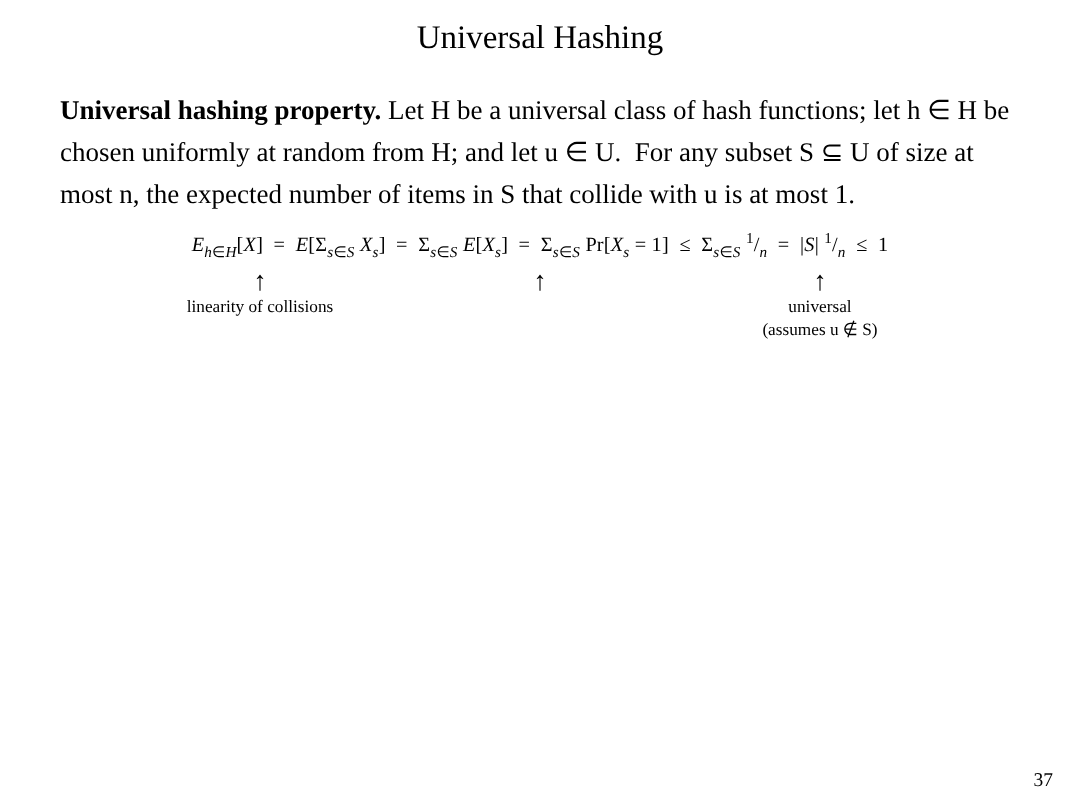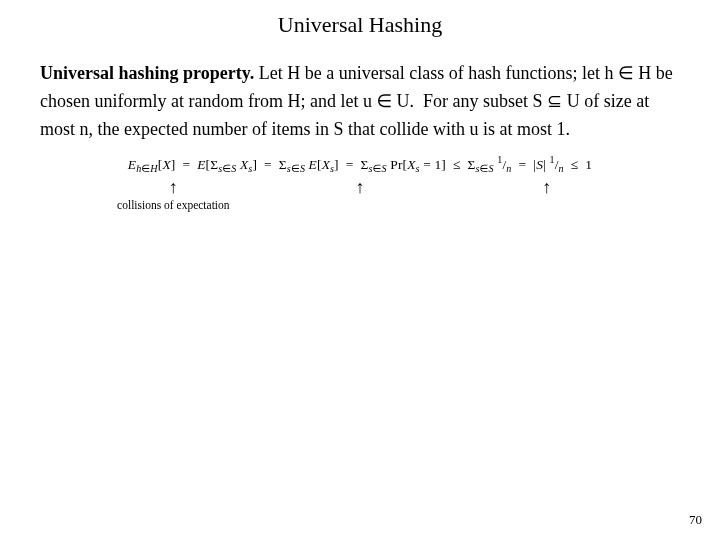--- a/index.html
+++ b/index.html
@@ -121,25 +121,26 @@
       &nbsp;≤&nbsp;
       Σ<sub><span style="font-style:italic;">s</span>∈<span style="font-style:italic;">S</span></sub> <sup>1</sup>/<sub><span style="font-style:italic;">n</span></sub>
       &nbsp;=&nbsp;
       |<span style="font-style:italic;">S</span>| <sup>1</sup>/<sub><span style="font-style:italic;">n</span></sub>
       &nbsp;≤&nbsp; 1
     </div>
 
     <div class="arrows-row">
       <div class="arrow-item">
         <span class="arrow-up">↑</span>
-        <span class="arrow-label">collisions of expectation</span>
+        <span class="arrow-label">linearity of collisions</span>
       </div>
       <div class="arrow-item">
         <span class="arrow-up">↑</span>
       </div>
       <div class="arrow-item">
         <span class="arrow-up">↑</span>
+        <span class="arrow-label">universal<br>(assumes u ∉ S)</span>
       </div>
     </div>
   </div>
 
-  <div class="page-number">70</div>
+  <div class="page-number">37</div>
 </div>
 
 </body></html>

